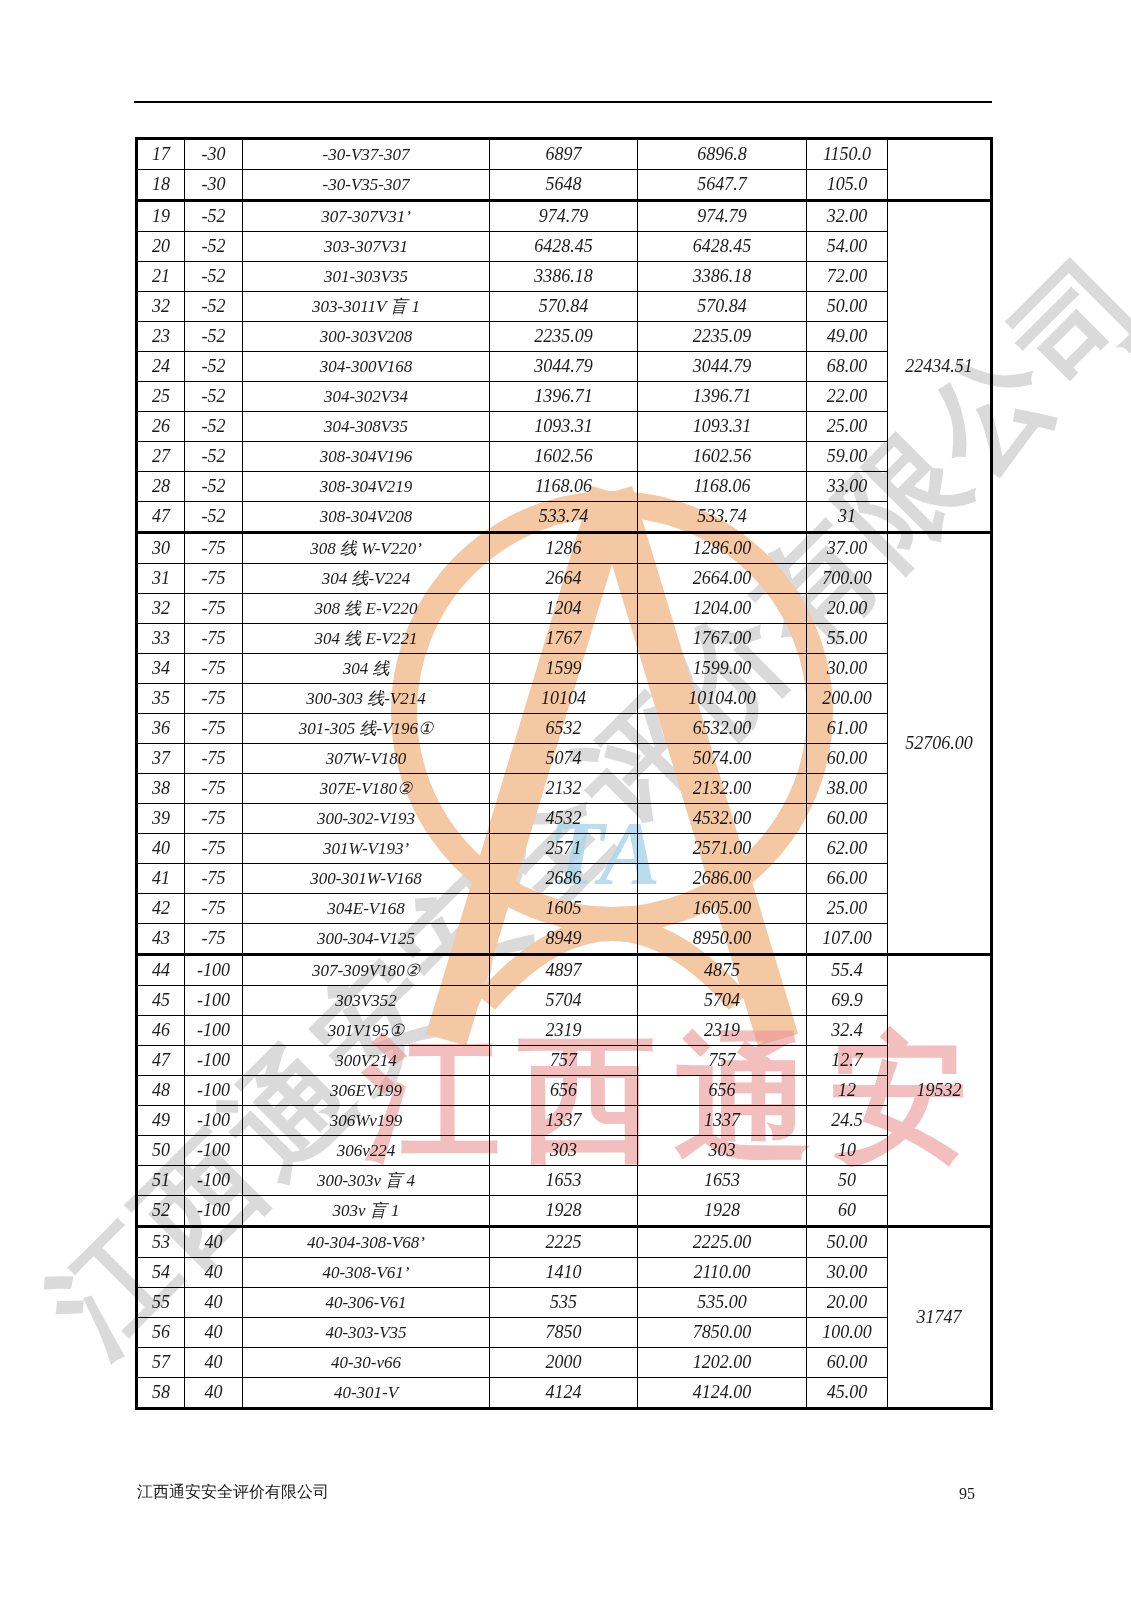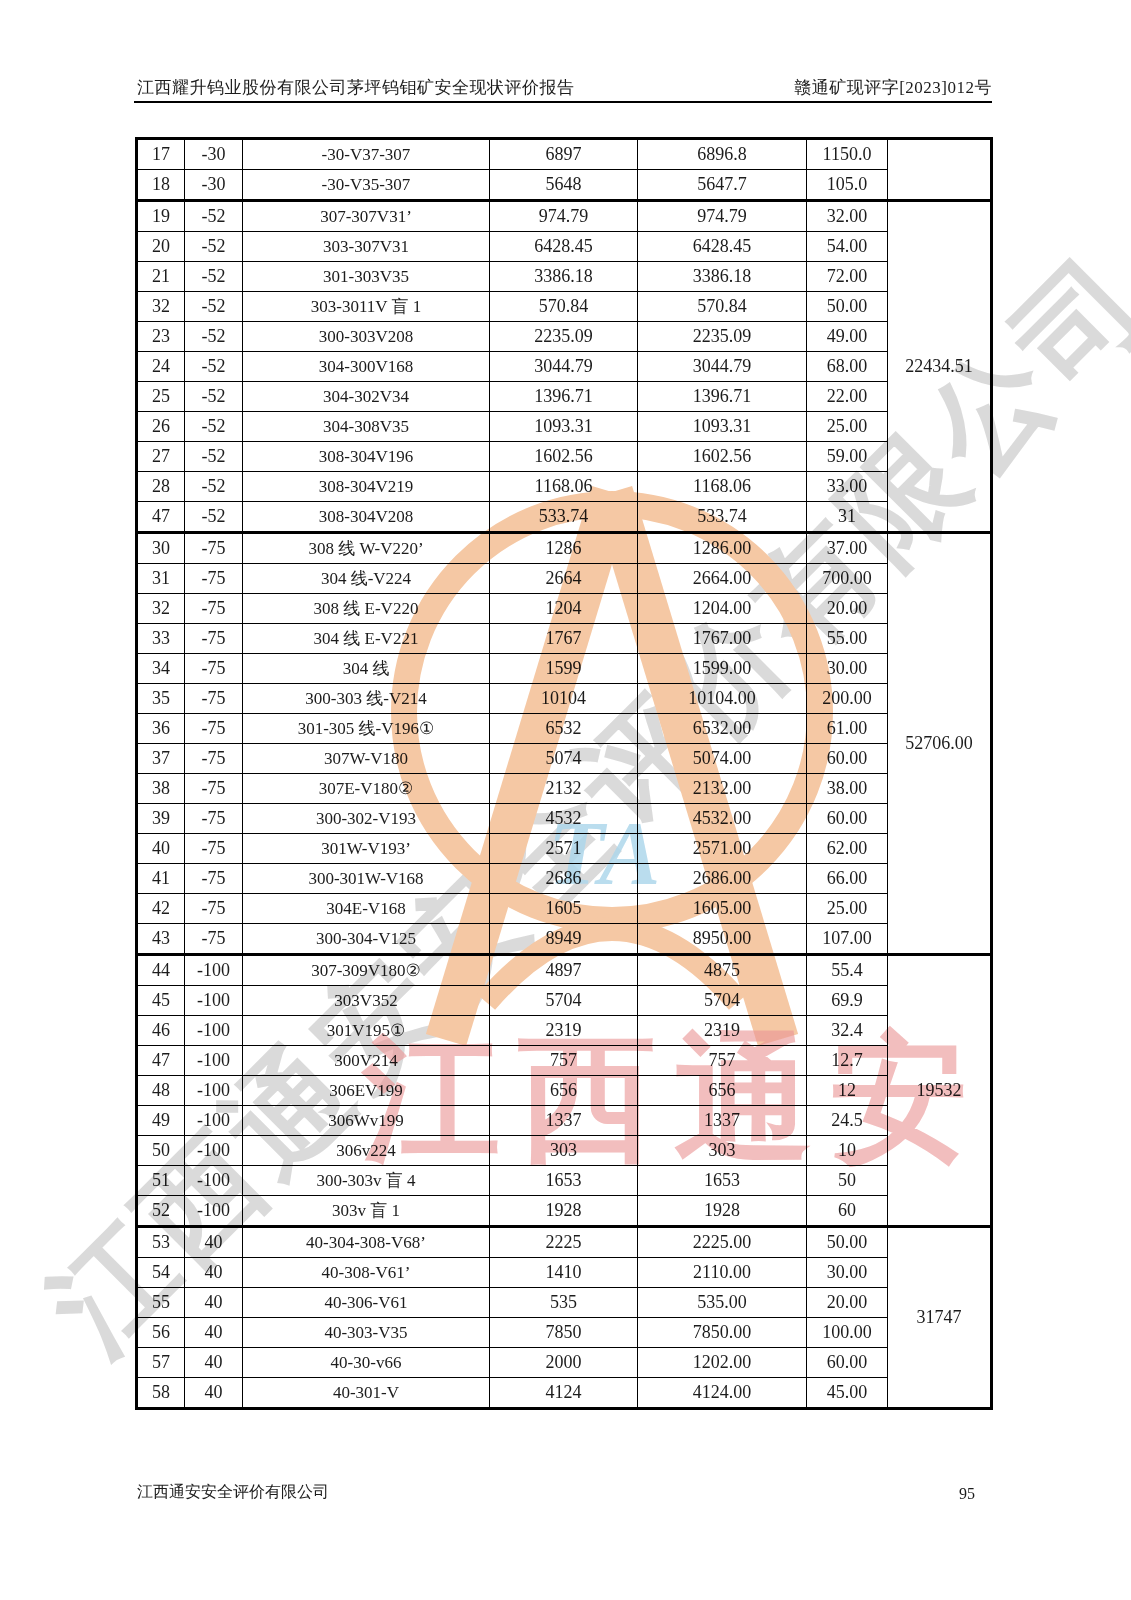--- a/index.html
+++ b/index.html
@@ -20,20 +20,21 @@
   }
   .header-rule {
     position:absolute; left:134px; top:101px; width:858px; height:2px;
     background:#000;
   }
   
   .table-wrap { position:absolute; left:135px; top:137px; }
   table.vent {
     border-collapse:collapse; table-layout:fixed; width:855px;
     border:3px solid #000;
+    font-style:italic;
   }
   table.vent td {
     border:1.5px solid #000;
     height:29px; line-height:29px;
     padding:0; text-align:center; vertical-align:middle;
     font-size:18px; white-space:nowrap; overflow:hidden;
   }
   table.vent tr.group-start td { border-top:3px solid #000; }
   table.vent td.c2 { font-size:17px; }
   table.vent td.total { font-size:18px;margin-top:48px; }
@@ -47,24 +48,20 @@
   .watermark {
     position:absolute; left:0; top:0; width:1131px; height:1600px;
     mix-blend-mode:multiply; pointer-events:none;
   }
 </style>
 </head>
 <body>
 
 <div class="page">
 
-  <div class="header-row">
-    <span>江西耀升钨业股份有限公司茅坪钨钼矿安全现状评价报告</span>
-    <span>赣通矿现评字[2023]012号</span>
-  </div>
   <div class="header-rule"></div>
 
   <div class="table-wrap">
     <table class="vent">
       <colgroup>
         <col style="width:48px">
           <col style="width:58px">
           <col style="width:247px">
         <col style="width:148px">
           <col style="width:169px">

